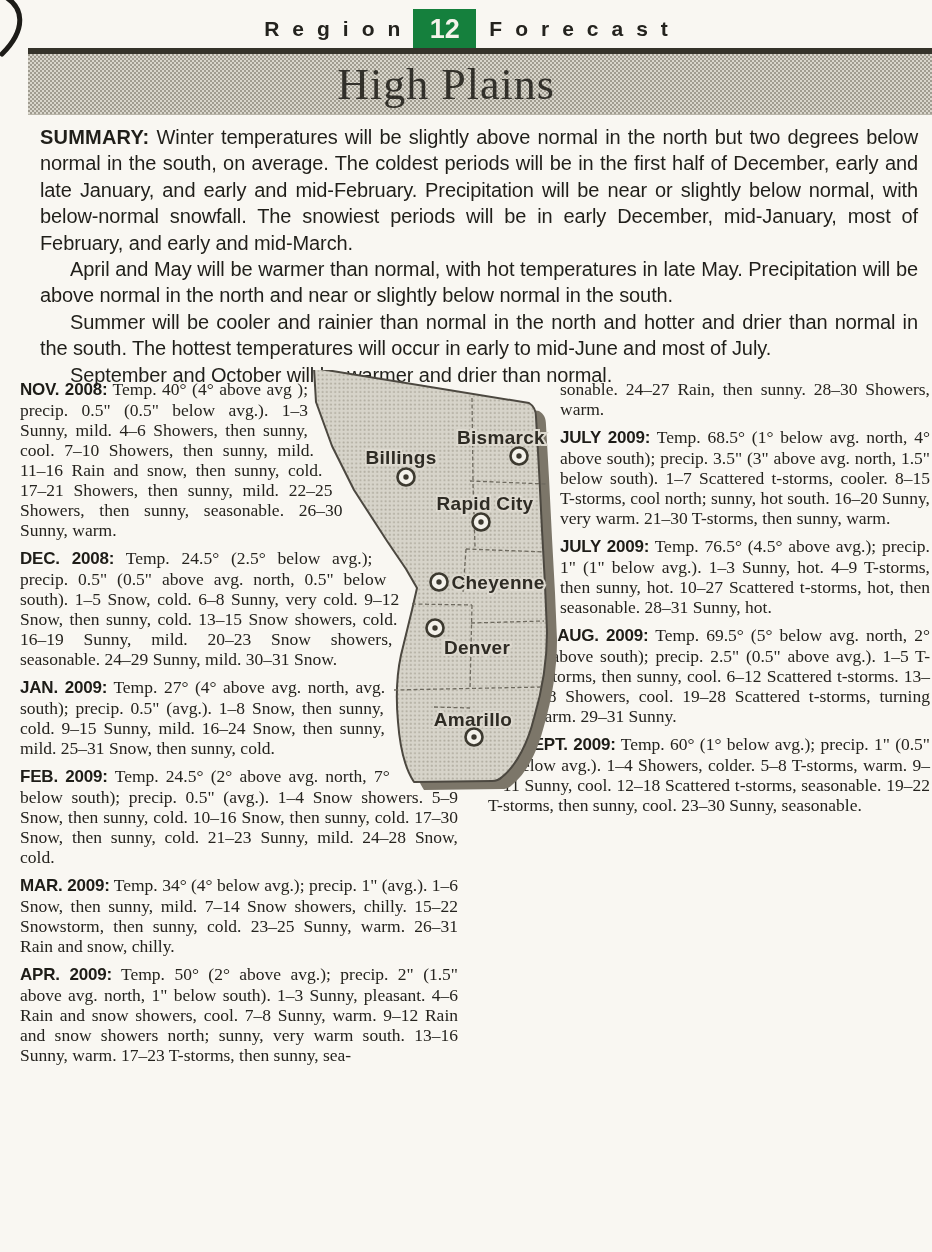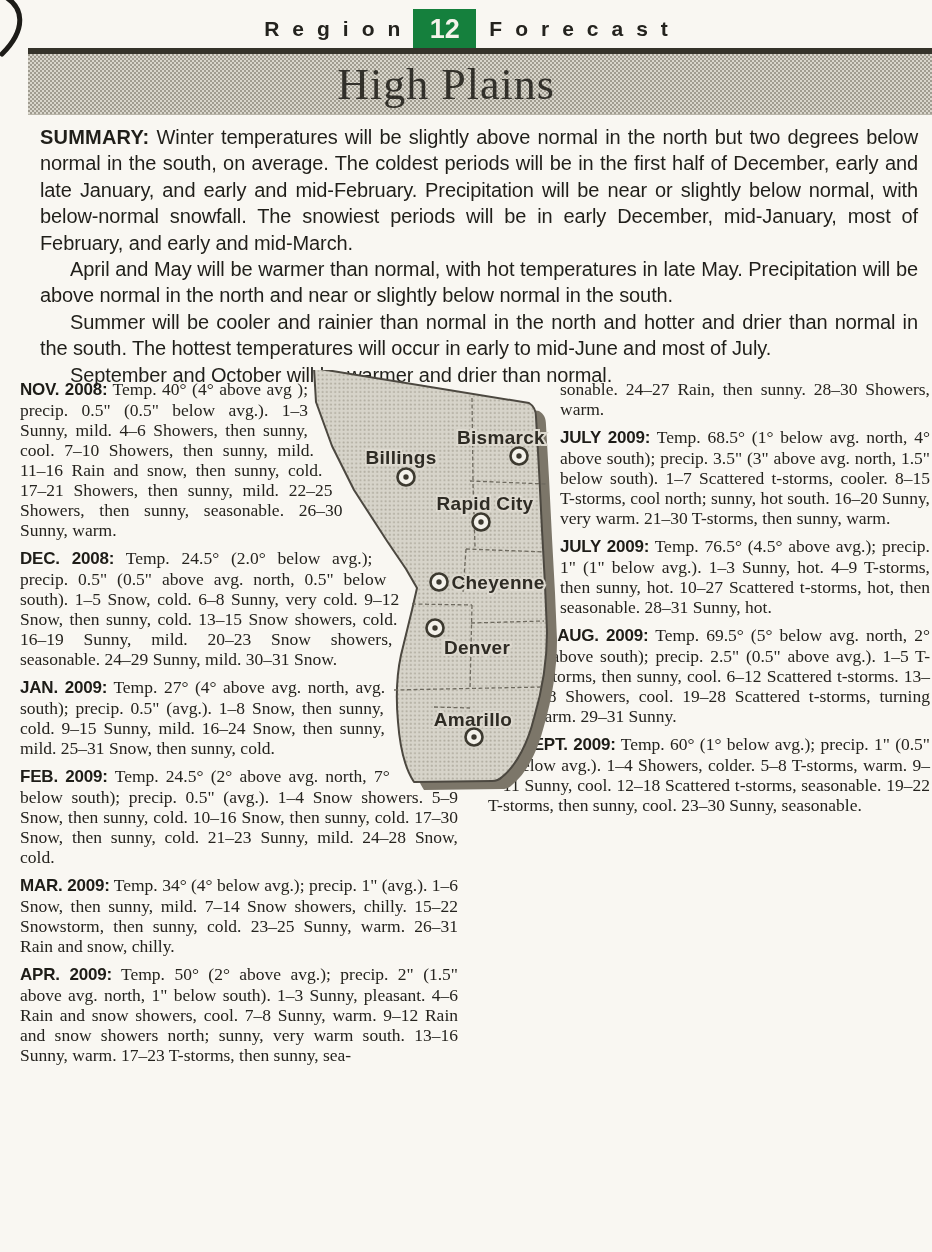--- a/index.html
+++ b/index.html
@@ -136,21 +136,21 @@
           <text class="citylabel" x="471" y="726" text-anchor="middle">Amarillo</text>
           <circle cx="472" cy="737" r="8.5" fill="#f3f1ea" stroke="#3c392f" stroke-width="2.6"></circle>
           <circle cx="472" cy="737" r="2.7" fill="#3c392f"></circle>
         </g>
       </g>
     </svg>
 
     <div class="col col-left">
       <div class="wrapL"></div>
       <p class="m"><span class="mh">NOV. 2008:</span> <span>Temp. 40° (4° above avg ); precip. 0.5" (0.5" below avg.). 1–3 Sunny, mild. 4–6 Showers, then sunny, cool. 7–10 Showers, then sunny, mild. 11–16 Rain and snow, then sunny, cold. 17–21 Showers, then sunny, mild. 22–25 Showers, then sunny, seasonable. 26–30 Sunny, warm.</span></p>
-      <p class="m"><span class="mh">DEC. 2008:</span> <span>Temp. 24.5° (2.0° below avg.); precip. 0.5" (0.5" above avg. north, 0.5" below south). 1–5 Snow, cold. 6–8 Sunny, very cold. 9–12 Snow, then sunny, cold. 13–15 Snow showers, cold. 16–19 Sunny, mild. 20–23 Snow showers, seasonable. 24–29 Sunny, mild. 30–31 Snow.</span></p>
+      <p class="m"><span class="mh">DEC. 2008:</span> <span>Temp. 24.5° (2.5° below avg.); precip. 0.5" (0.5" above avg. north, 0.5" below south). 1–5 Snow, cold. 6–8 Sunny, very cold. 9–12 Snow, then sunny, cold. 13–15 Snow showers, cold. 16–19 Sunny, mild. 20–23 Snow showers, seasonable. 24–29 Sunny, mild. 30–31 Snow.</span></p>
       <p class="m"><span class="mh">JAN. 2009:</span> <span>Temp. 27° (4° above avg. north, avg. south); precip. 0.5" (avg.). 1–8 Snow, then sunny, cold. 9–15 Sunny, mild. 16–24 Snow, then sunny, mild. 25–31 Snow, then sunny, cold.</span></p>
       <p class="m"><span class="mh">FEB. 2009:</span> <span>Temp. 24.5° (2° above avg. north, 7° below south); precip. 0.5" (avg.). 1–4 Snow showers. 5–9 Snow, then sunny, cold. 10–16 Snow, then sunny, cold. 17–30 Snow, then sunny, cold. 21–23 Sunny, mild. 24–28 Snow, cold.</span></p>
       <p class="m"><span class="mh">MAR. 2009:</span> <span>Temp. 34° (4° below avg.); precip. 1" (avg.). 1–6 Snow, then sunny, mild. 7–14 Snow showers, chilly. 15–22 Snowstorm, then sunny, cold. 23–25 Sunny, warm. 26–31 Rain and snow, chilly.</span></p>
       <p class="m"><span class="mh">APR. 2009:</span> <span>Temp. 50° (2° above avg.); precip. 2" (1.5" above avg. north, 1" below south). 1–3 Sunny, pleasant. 4–6 Rain and snow showers, cool. 7–8 Sunny, warm. 9–12 Rain and snow showers north; sunny, very warm south. 13–16 Sunny, warm. 17–23 T-storms, then sunny, sea-</span></p>
     </div>
 
     <div class="col col-right">
       <div class="wrapR"></div>
       <p class="m">sonable. 24–27 Rain, then sunny. 28–30 Showers, warm.</p>
       <p class="m"><span class="mh">JULY 2009:</span> <span>Temp. 68.5° (1° below avg. north, 4° above south); precip. 3.5" (3" above avg. north, 1.5" below south). 1–7 Scattered t-storms, cooler. 8–15 T-storms, cool north; sunny, hot south. 16–20 Sunny, very warm. 21–30 T-storms, then sunny, warm.</span></p>

